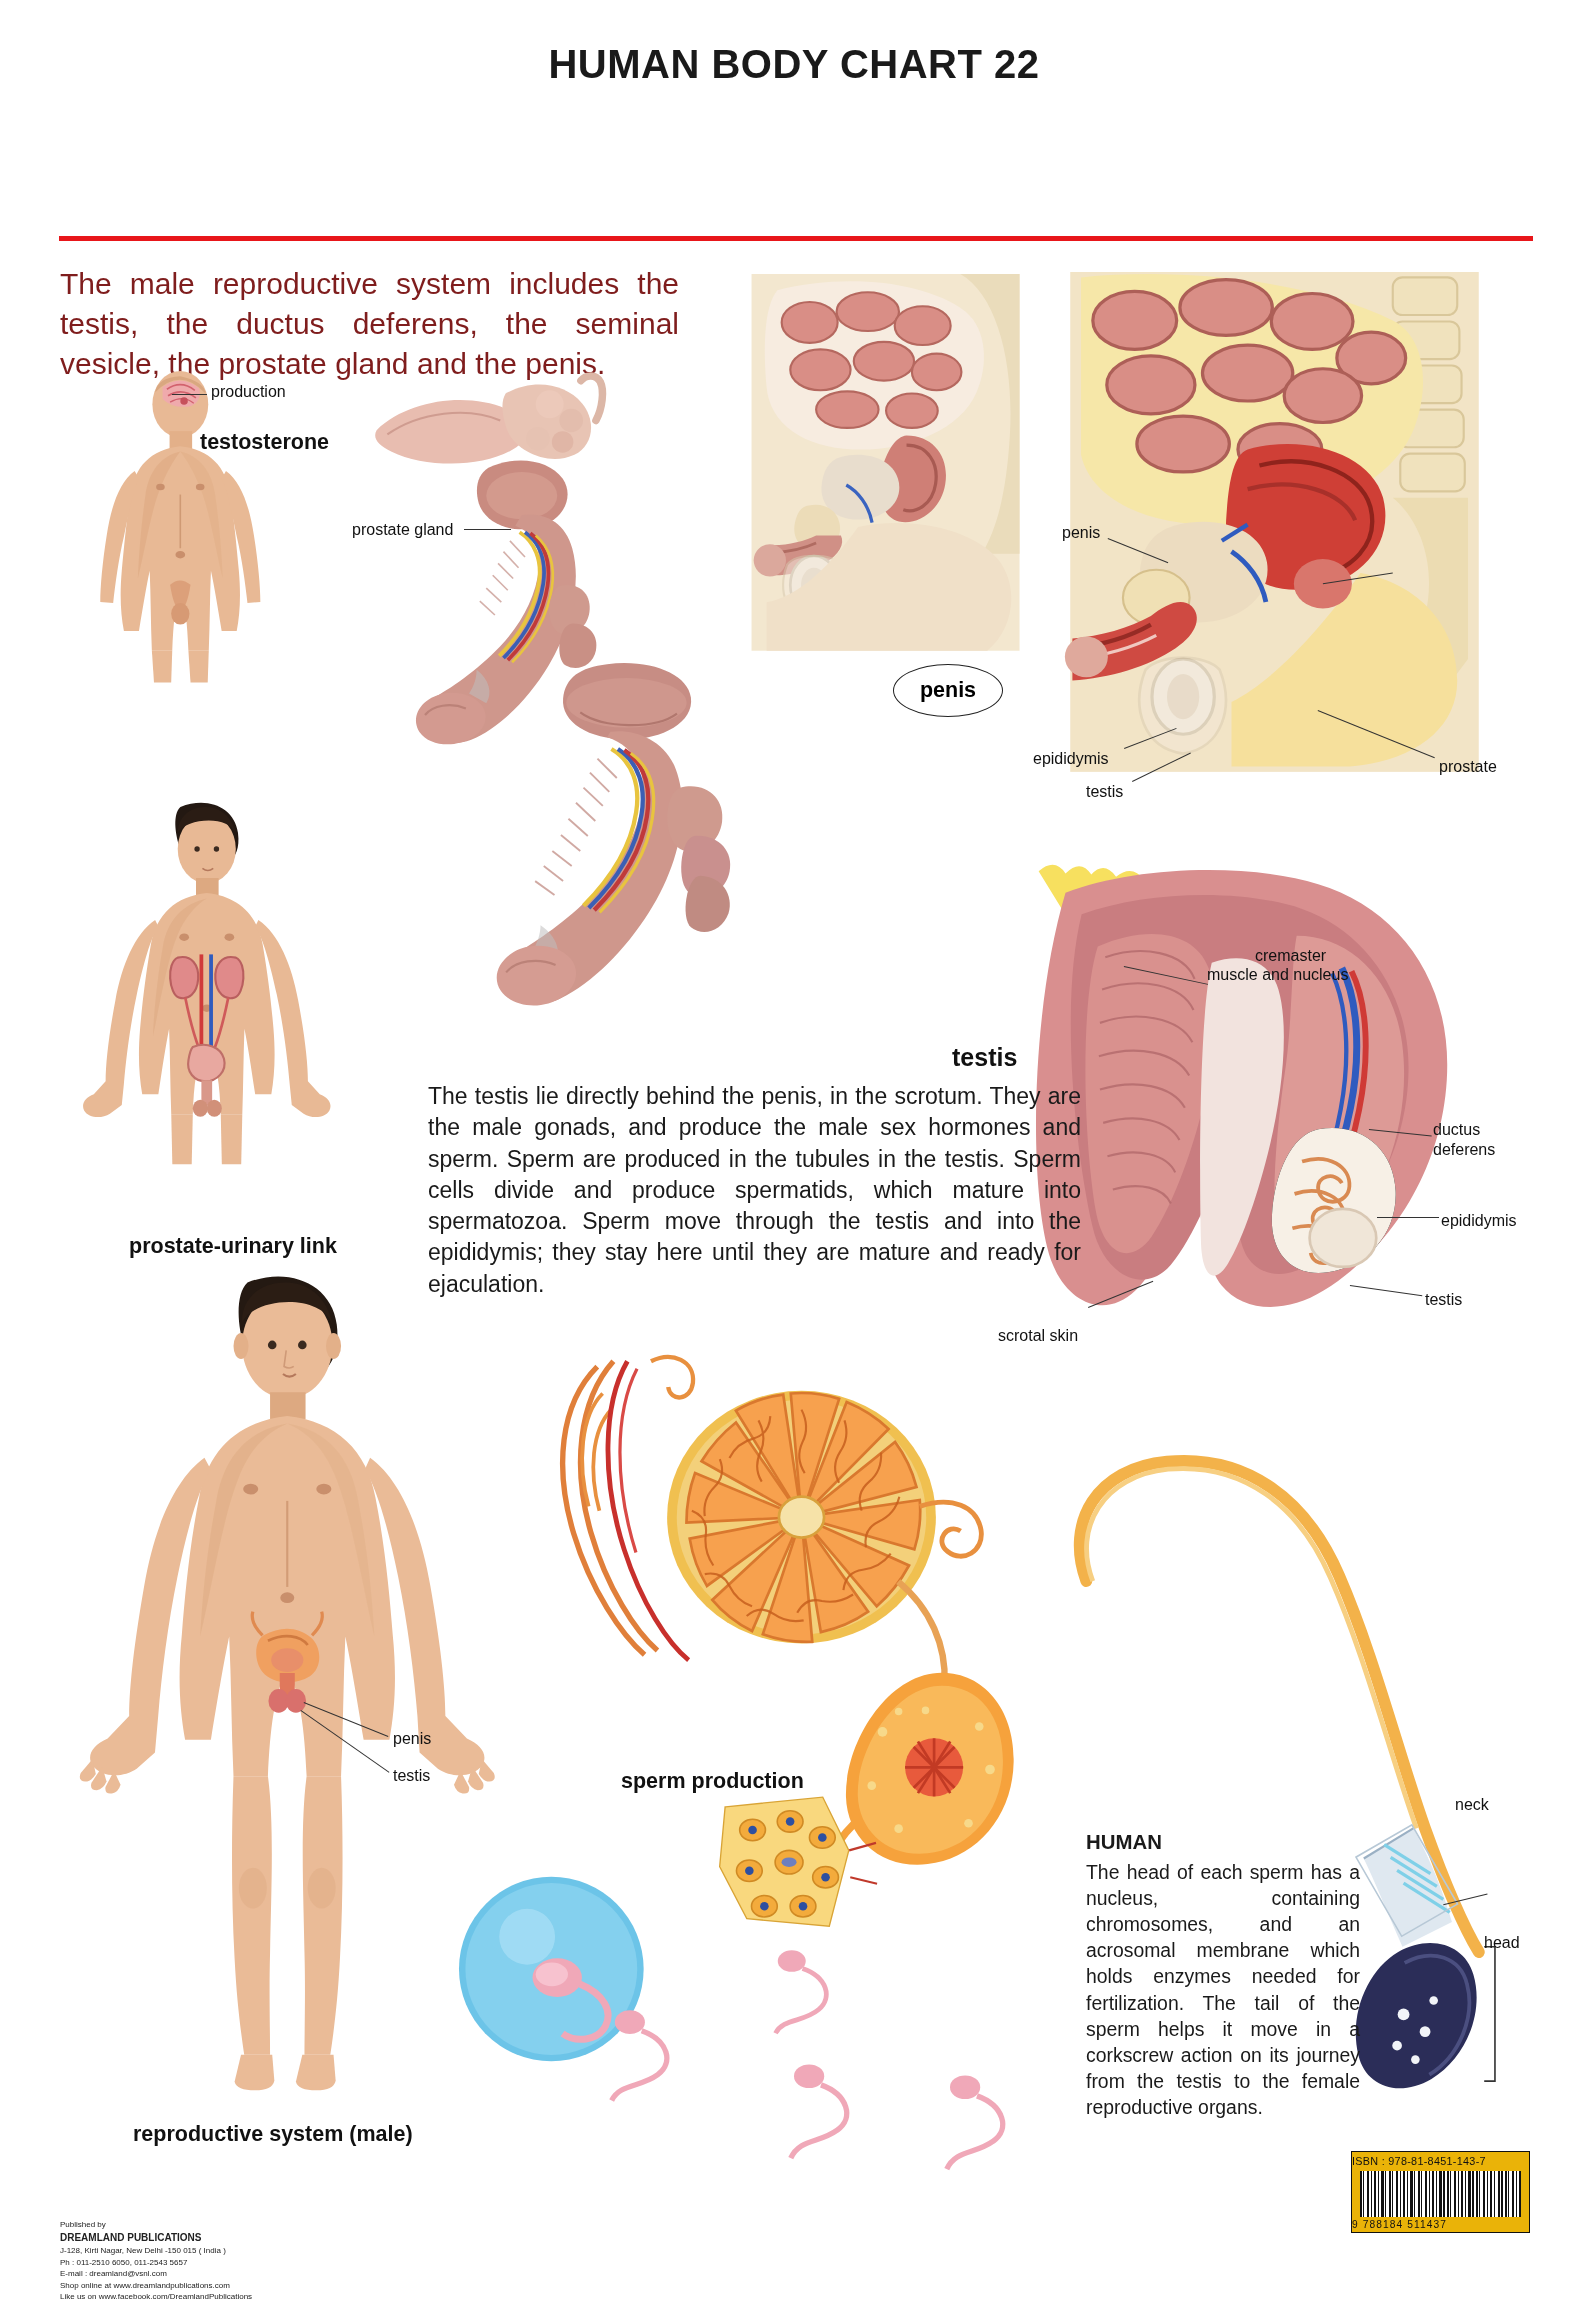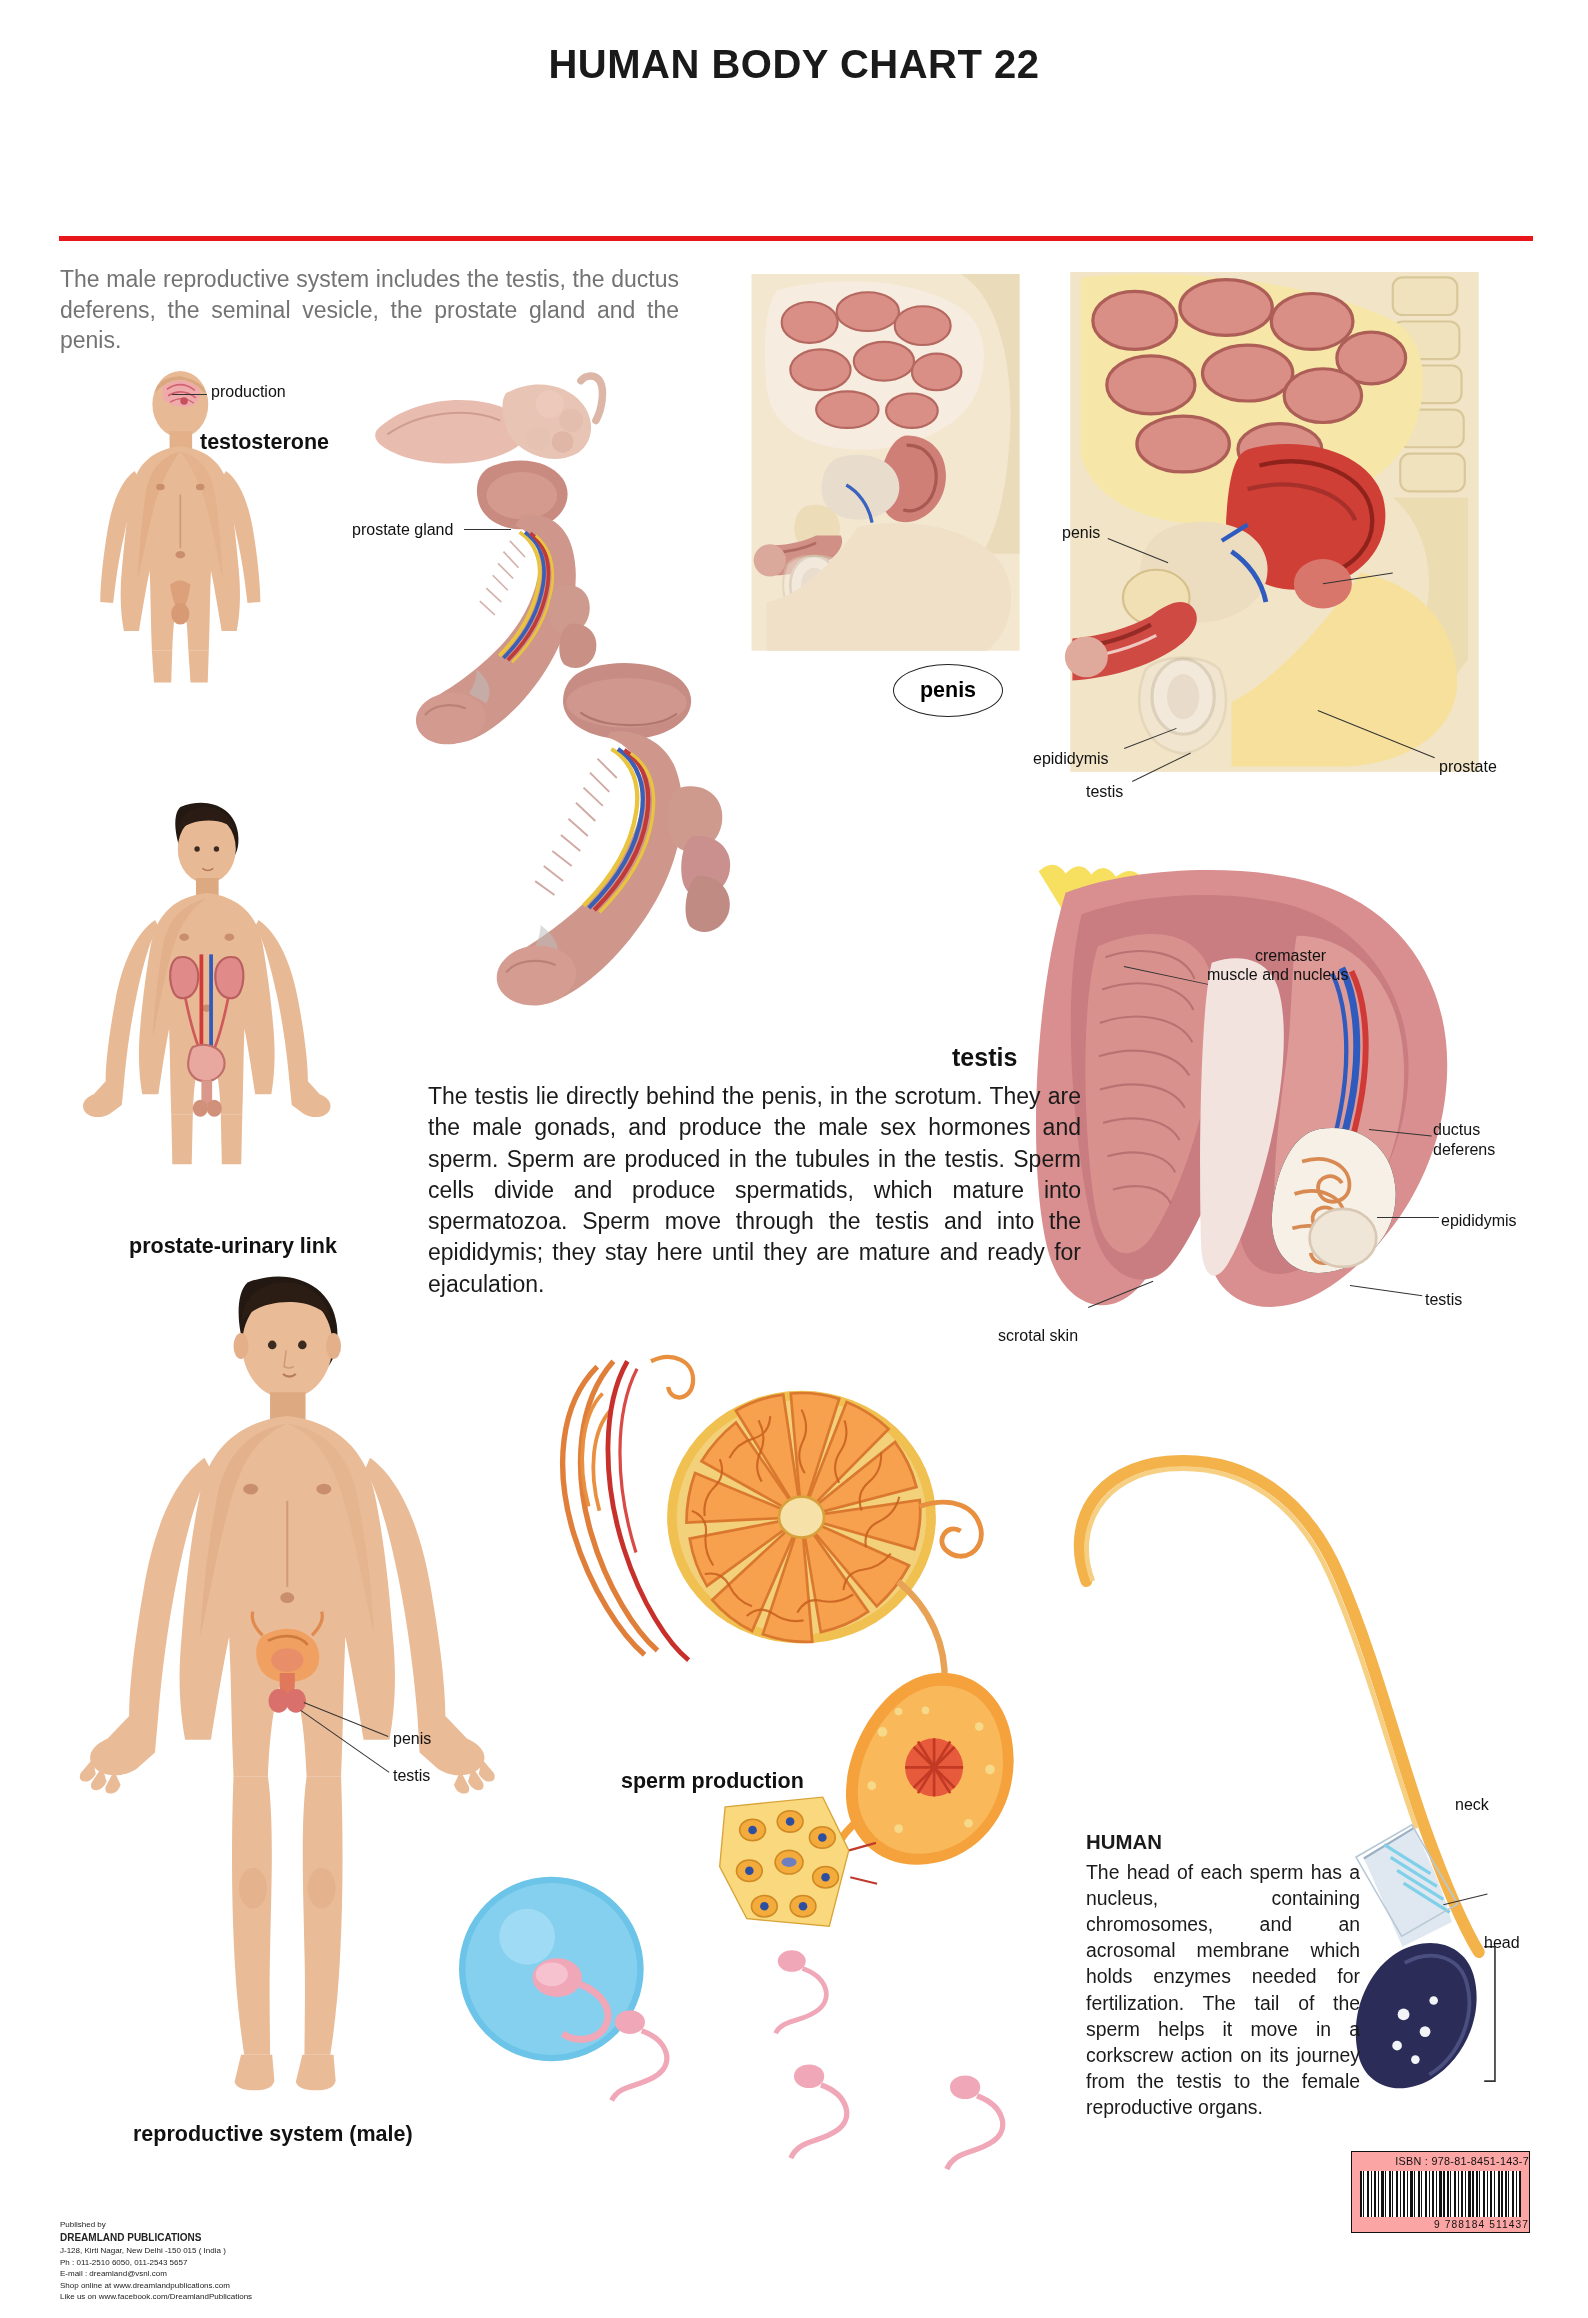--- a/index.html
+++ b/index.html
@@ -45,23 +45,23 @@
     height: 4.8px;
     background: #e8161a;
   }
 
   
   .intro-text {
     position: absolute;
     top: 264px;
     left: 60px;
     width: 619px;
-    font-size: 23px;
+    font-size: 30px;
     line-height: 1.33;
-    color: #737373;
+    color: #7f1d1d;
     text-align: justify;
   }
   .testis-heading {
     position: absolute;
     top: 1043px;
     left: 952px;
     font-size: 25px;
     font-weight: bold;
     color: #111;
   }
@@ -141,22 +141,22 @@
     width: 280px;
   }
   .publisher b { font-size: 10px; }
 
   .isbn-box {
     position: absolute;
     right: 58px;
     top: 2151px;
     width: 177px;
     border: 1.1px solid #111;
-    background: #fca5a5;
-    text-align: right;
+    background: #eab308;
+    text-align: left;
     padding: 3.2px 0 2.2px 0;
   }
   .isbn-text {
     font-size: 10.8px;
     letter-spacing: 0.3px;
     color: #111;
   }
   .barcode {
     margin: 4.3px auto 1.1px auto;
     width: 161px;

